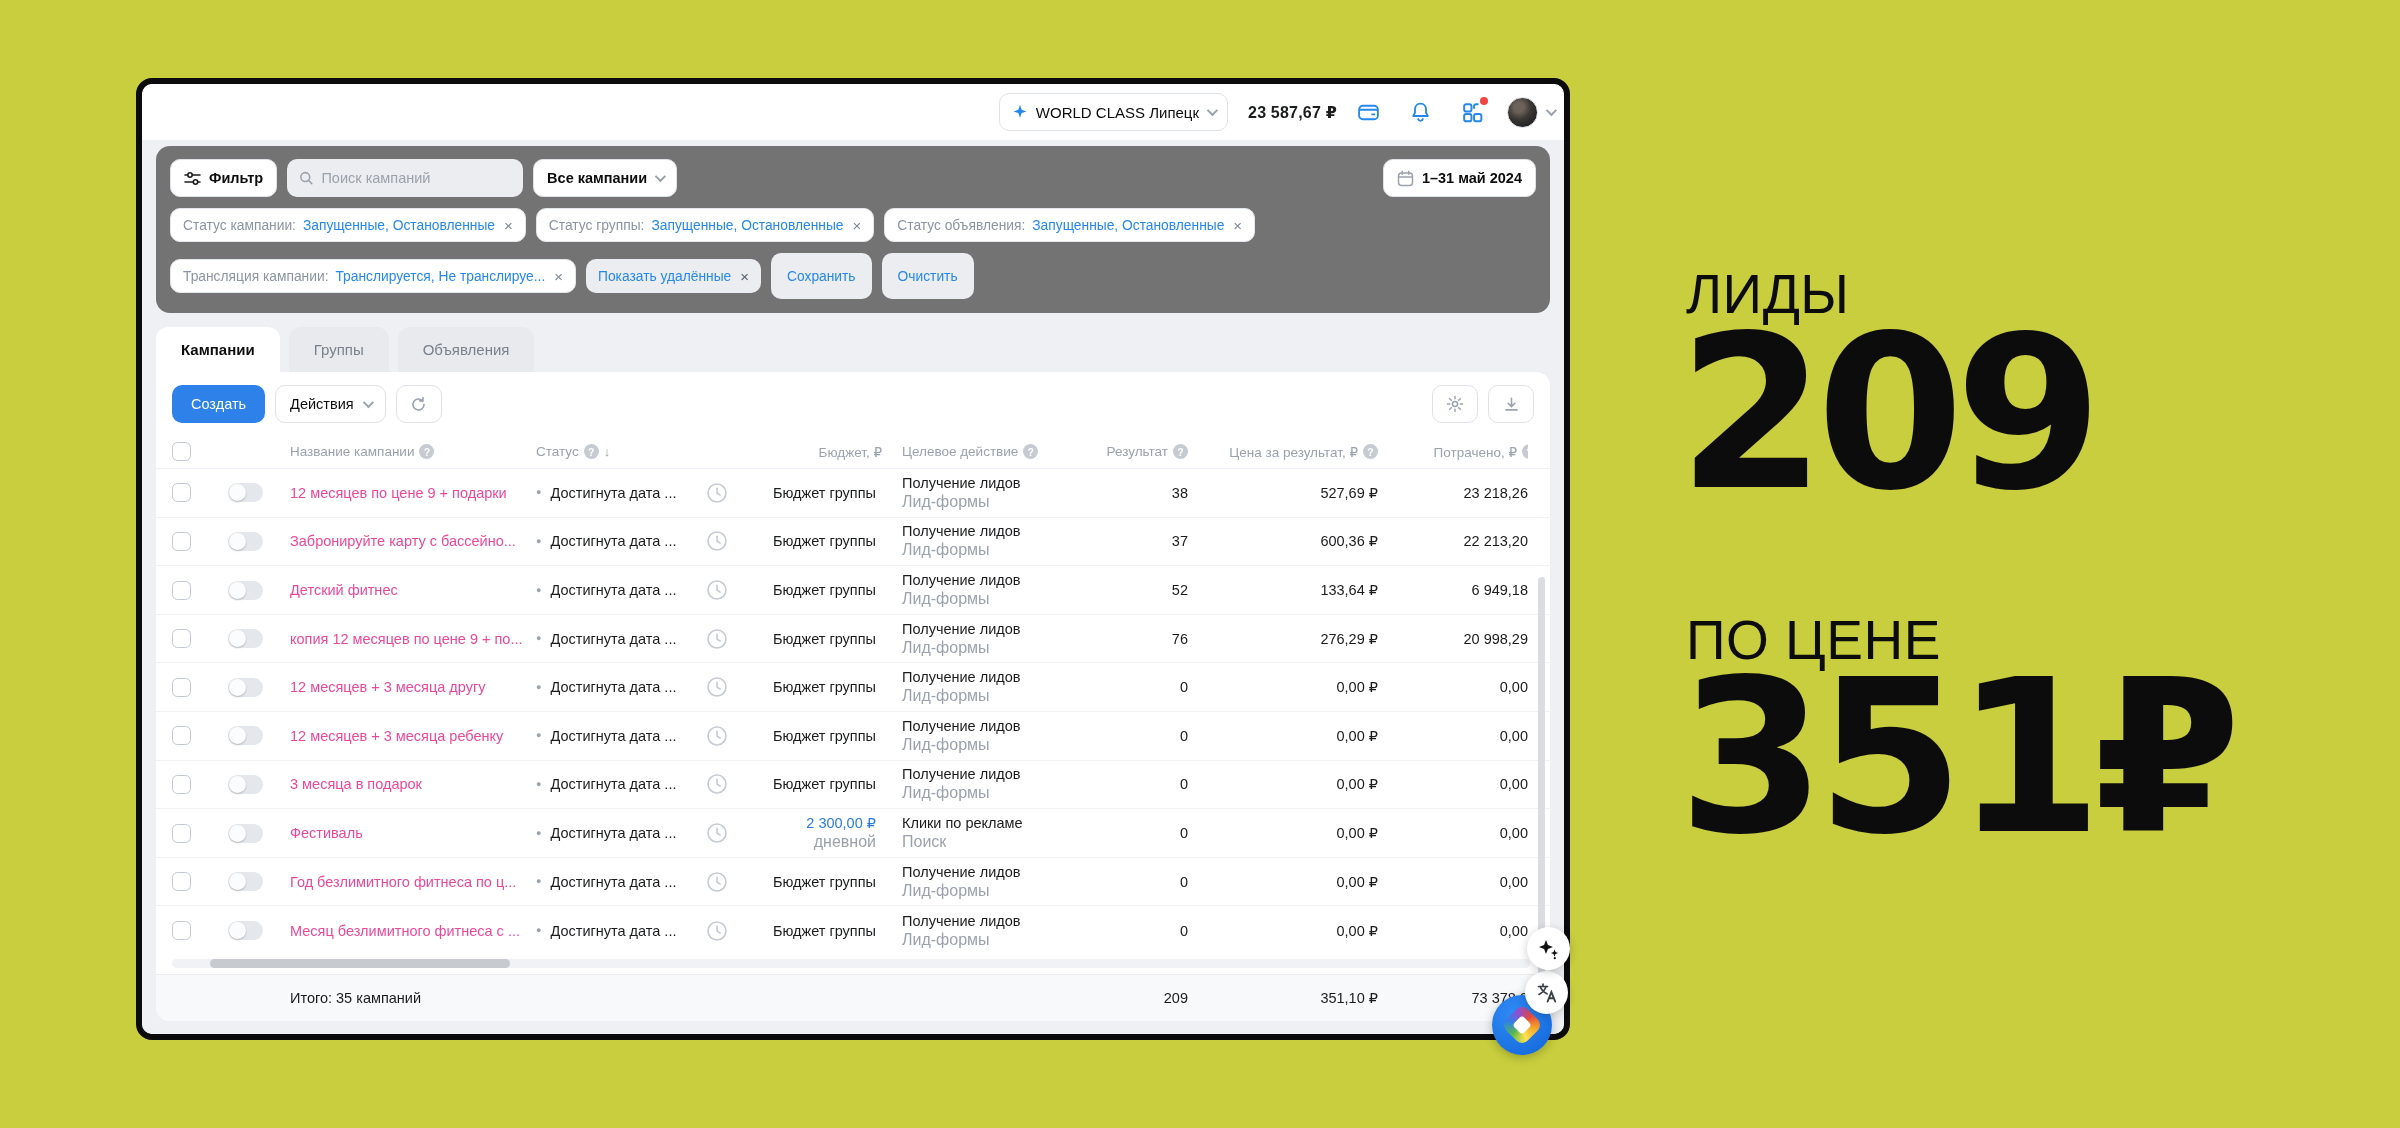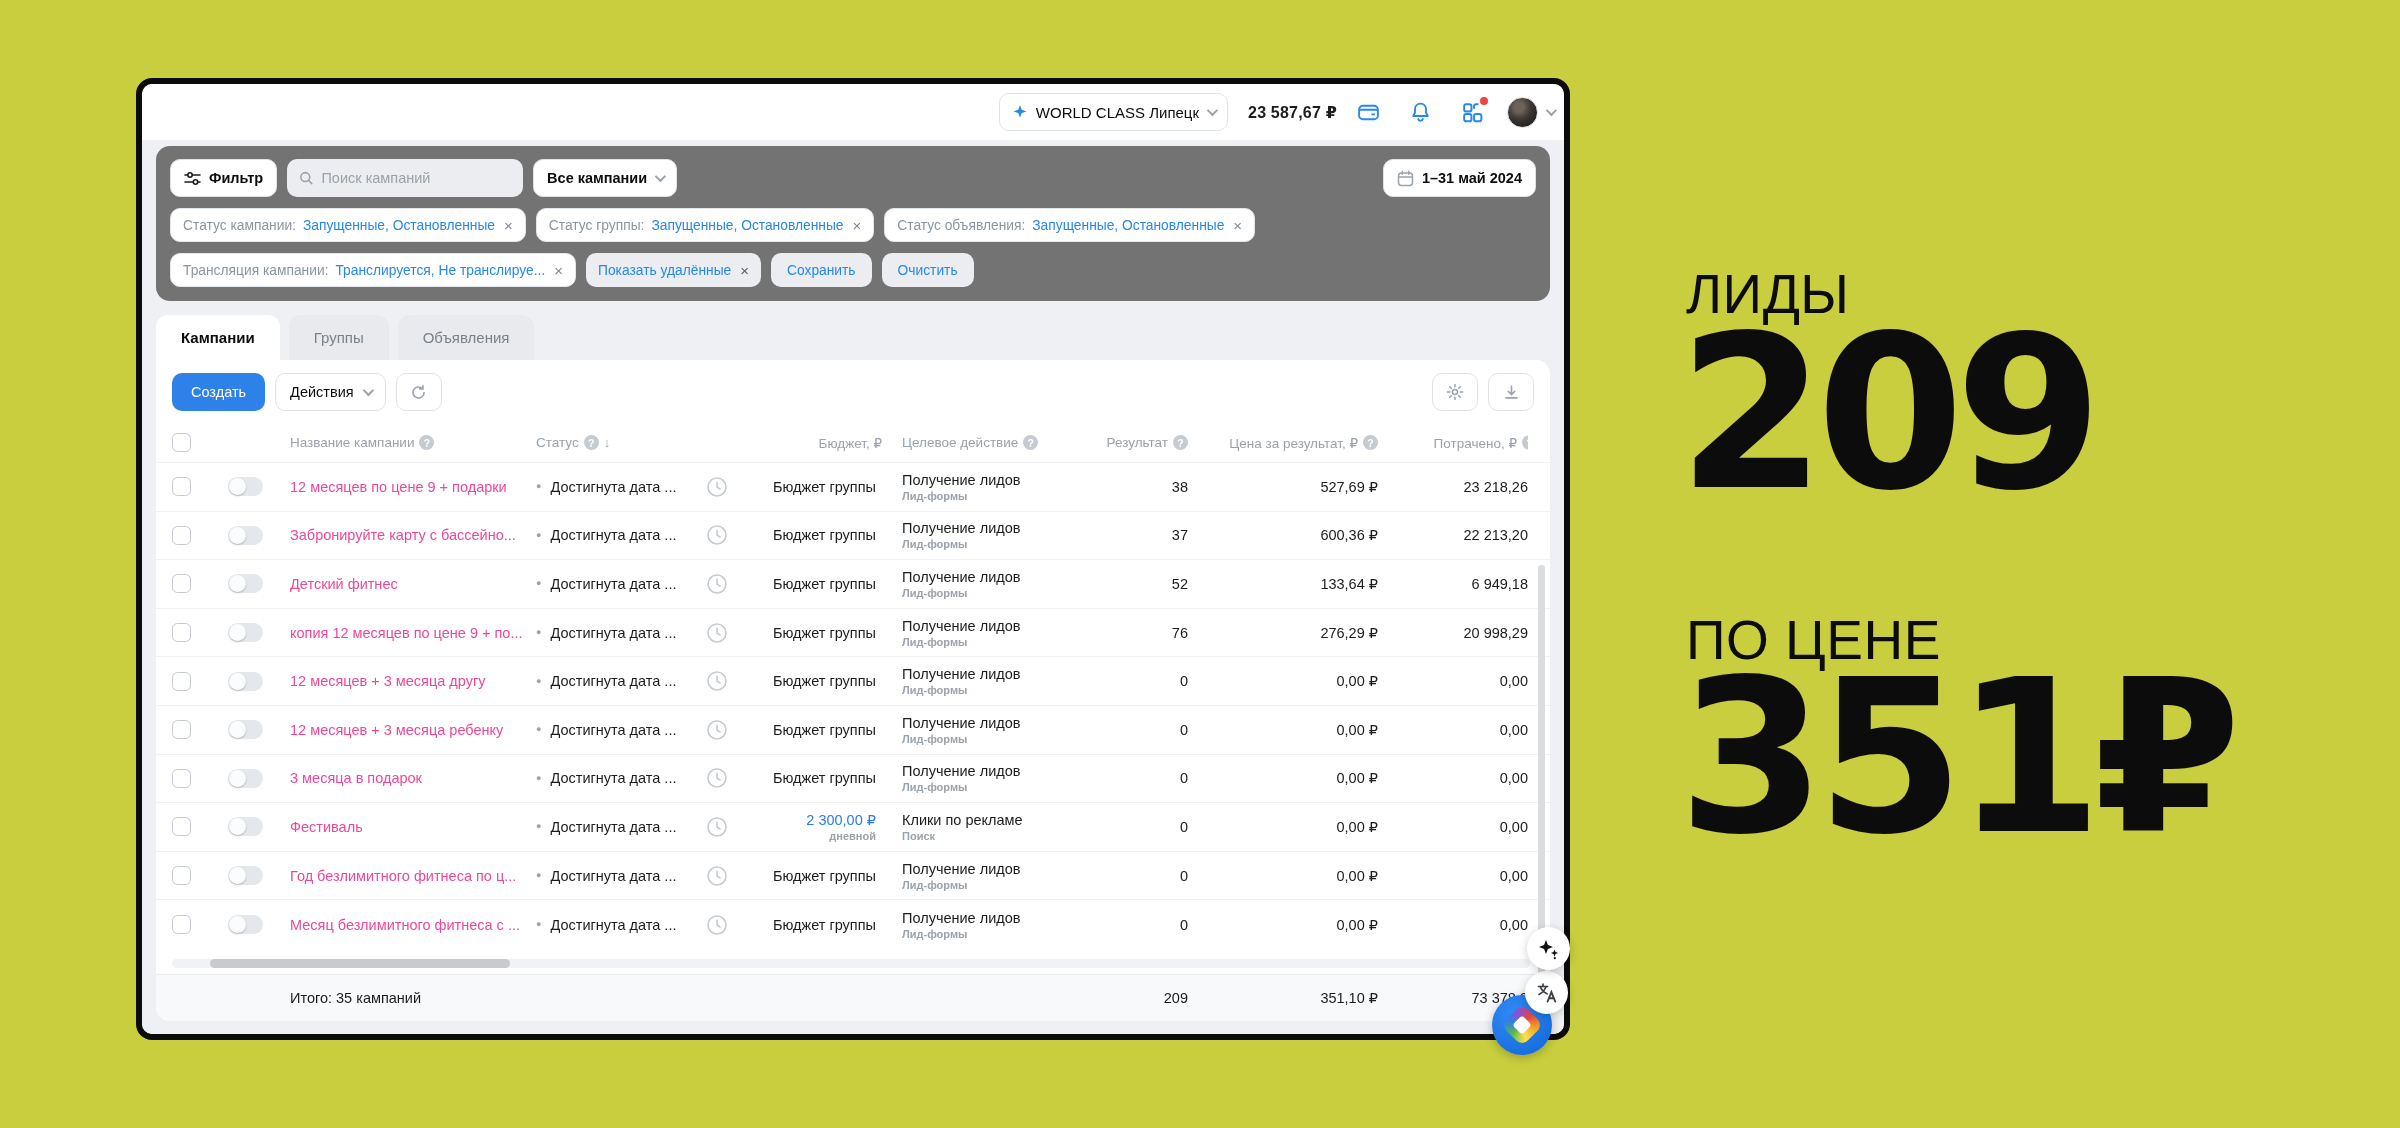--- a/index.html
+++ b/index.html
@@ -44,21 +44,21 @@
   .search input::placeholder { color:#9aa2ac; }
   .bold-label { font-weight:700; }
   .spacer { flex:1; }
   .chip { display:flex; align-items:center; gap:7px; height:34px; padding:0 12px; border:1px solid #e3e6ea;
           border-radius:10px; font-size:13.8px; background:#fff; white-space:nowrap; }
   .chip .lab { color:#8b95a1; }
   .chip .val { color:#2688eb; }
   .chip .x { color:#7e8893; font-size:15px; line-height:1; margin-left:2px; cursor:default; }
   .chip.filled, .action-pill { background:#ebedf1; border:none; }
   .chip.filled .x { color:#55616d; }
-  .action-pill { display:flex; align-items:center; height:34px; padding:17px 16px; border-radius:10px;
+  .action-pill { display:flex; align-items:center; height:46px; padding:17px 16px; border-radius:10px;
                  font-size:13.8px; color:#2688eb; white-space:nowrap; }
 
   
   .tabs { display:flex; margin-top:14px; gap:9px; flex:0 0 auto; }
   .tab { height:45px; display:flex; align-items:center; padding:0 25px; font-size:15px; color:#79828c;
          background:#e8eaee; border-radius:12px 12px 0 0; }
   .tab.active { background:#fff; color:#0d0d0e; font-weight:700; }
 
   
   .content-card { background:#fff; border-radius:0 14px 14px 14px; flex:1; position:relative;
@@ -86,21 +86,21 @@
   .checkbox { width:19px; height:19px; border:1.6px solid #c3c9d1; border-radius:5.5px; background:#fff; display:block; }
   .toggle { width:35px; height:19px; border-radius:10px; background:#e4e7eb; position:relative; display:block; }
   .toggle .knob { position:absolute; left:1px; top:1px; width:17px; height:17px; border-radius:50%;
                   background:#fbfcfd; box-shadow:0 1px 2px rgba(0,0,0,.22); }
   .link { color:#ec4899; text-decoration:none; white-space:nowrap; overflow:hidden; text-overflow:ellipsis; display:block; padding-right:10px; }
   .c-status { display:flex; align-items:center; gap:9px; white-space:nowrap; }
   .dot { color:#9aa2ac; font-size:9px; line-height:1; }
   .c-clock svg { width:22px; height:22px; display:block; }
   .c-budget { text-align:right; padding-right:6px; }
   .c-budget .blue { color:#2a7ce0; }
-  .sub { color:#9aa2ac; font-size:11px; margin-top:2px;font-weight:bold; }
+  .sub { color:#9aa2ac; font-size:16px; margin-top:2px; }
   .sub:empty { display:none; }
   .c-goal { padding-left:20px; }
   .c-goal .main { white-space:nowrap; }
   .c-result,.c-price,.c-spent { text-align:right; white-space:nowrap; }
 
   
   .vscroll { position:absolute; right:5px; top:205px; width:7px; height:425px; border-radius:4px; background:#d9dce1; }
   .hscroll { height:9px; margin:4px 20px 6px 16px; border-radius:5px; background:#f1f2f5; position:relative; flex:0 0 auto; }
   .hscroll .thumb { position:absolute; left:38px; top:0; height:9px; width:300px; border-radius:5px; background:#c7cbd0; }
 

